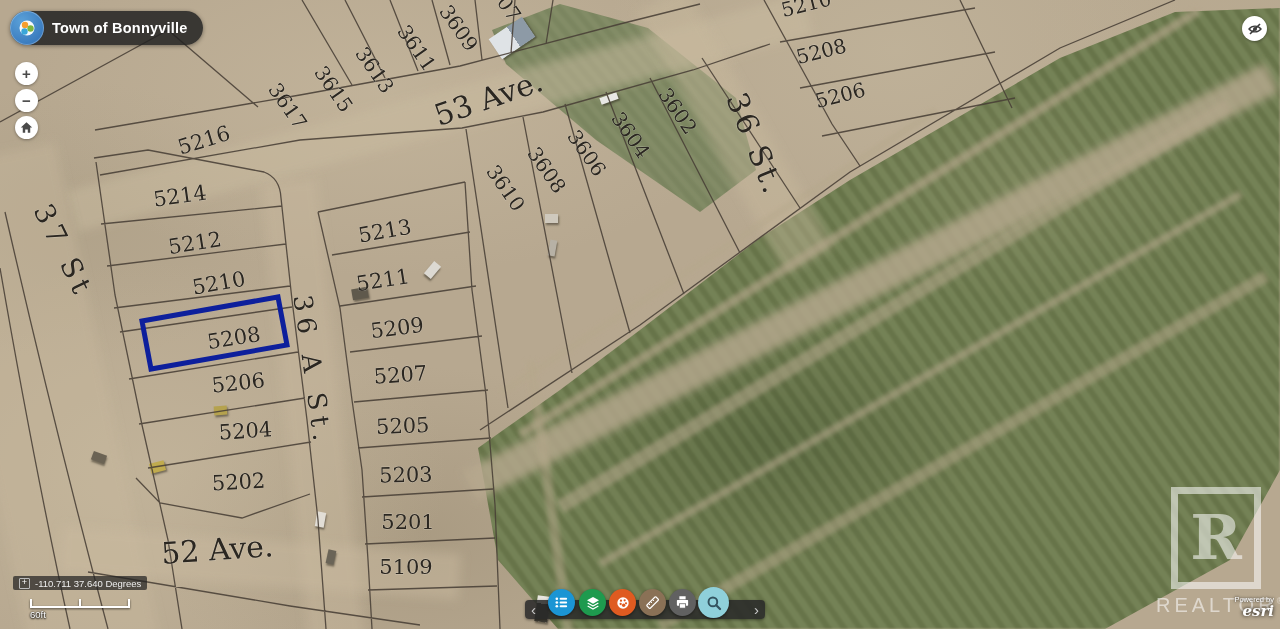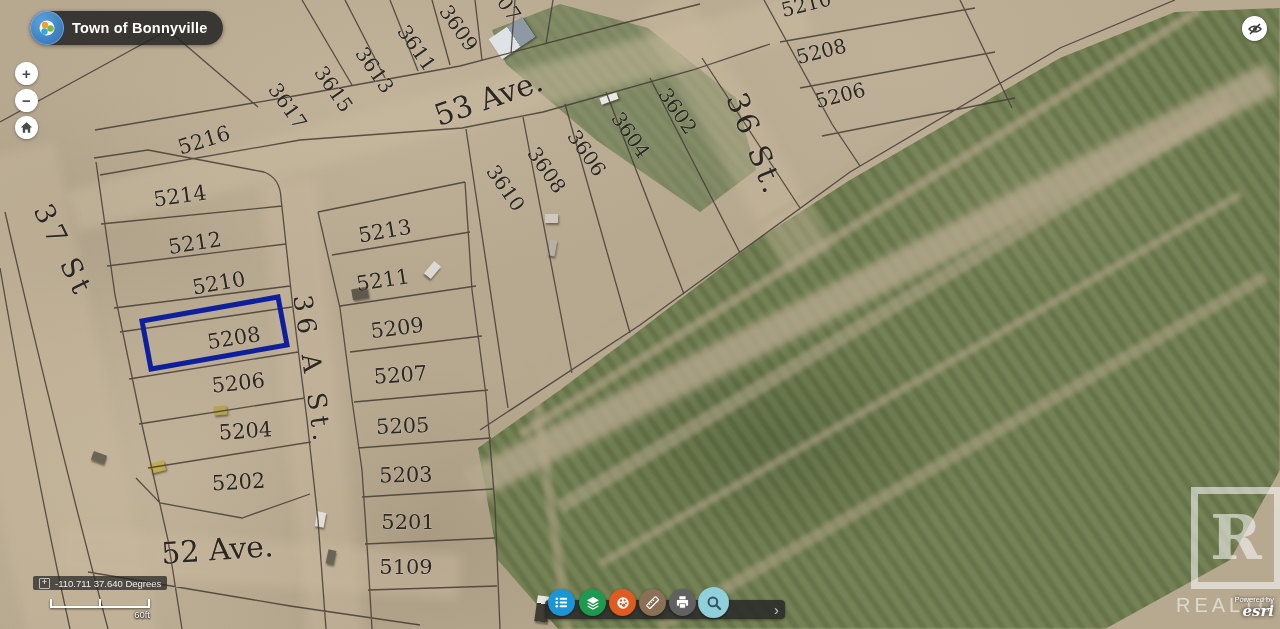--- a/index.html
+++ b/index.html
@@ -6,21 +6,21 @@
   .stage{position:relative;width:1280px;height:629px;overflow:hidden;
     background-color:#b7a890;
     background-image:
       radial-gradient(ellipse 420px 300px at 12% 75%, rgba(201,187,160,.55), rgba(0,0,0,0) 70%),
       radial-gradient(ellipse 520px 260px at 30% 15%, rgba(203,189,163,.5), rgba(0,0,0,0) 70%),
       radial-gradient(ellipse 380px 240px at 33% 85%, rgba(156,142,117,.5), rgba(0,0,0,0) 70%),
       radial-gradient(ellipse 300px 200px at 6% 35%, rgba(170,157,132,.5), rgba(0,0,0,0) 70%),
       radial-gradient(ellipse 420px 300px at 70% 8%, rgba(200,188,162,.45), rgba(0,0,0,0) 70%),
       radial-gradient(ellipse 300px 420px at 96% 15%, rgba(186,172,146,.5), rgba(0,0,0,0) 70%);
   }
-  .abs{position:absolute;margin-left:20px;}
+  .abs{position:absolute;}
   
   .field{position:absolute;inset:0;background:#6f7d4f;
     background-image:repeating-linear-gradient(55deg, rgba(0,0,0,.07) 0 6px, rgba(255,255,255,.04) 6px 13px),
       radial-gradient(ellipse 300px 180px at 60% 70%, rgba(60,75,40,.35), rgba(0,0,0,0) 70%),
       radial-gradient(ellipse 260px 160px at 80% 30%, rgba(141,145,104,.45), rgba(0,0,0,0) 70%);
     clip-path:polygon(478px 448px,560px 390px,640px 330px,760px 238px,850px 180px,1060px 58px,1175px 12px,1280px 8px,1280px 470px,1230px 560px,1105px 629px,558px 629px,498px 560px);
     filter:blur(1px);}
   .field2{position:absolute;inset:0;background:#75845a;
     background-image:repeating-linear-gradient(50deg, rgba(0,0,0,.08) 0 5px, rgba(255,255,255,.05) 5px 11px);
     clip-path:polygon(492px 30px,560px 4px,648px 28px,736px 98px,756px 170px,700px 212px,596px 140px,506px 64px);
@@ -42,21 +42,21 @@
   .badge .ttl{color:#fff;font-weight:bold;font-size:14.5px;letter-spacing:.2px;white-space:nowrap;}
   .rbtn{position:absolute;width:23px;height:23px;border-radius:50%;background:#fff;color:#4a4a4a;
     display:flex;align-items:center;justify-content:center;font-weight:bold;font-size:15px;
     box-shadow:0 1px 3px rgba(0,0,0,.35);cursor:pointer;line-height:1;}
   .coord{left:13px;top:576px;height:14px;display:flex;align-items:center;gap:5px;background:rgba(34,34,34,.72);
     border-radius:2px;padding:0 6px;color:#eee;font-size:9.5px;white-space:nowrap;}
   .coord .cross{font-size:9px;color:#fff;border:1px solid #bbb;width:9px;height:9px;line-height:7px;text-align:center;border-radius:1px;}
   .scalebar{left:30px;top:600px;width:100px;}
   .scalebar .bar{height:6px;border-bottom:2px solid #fff;position:relative;filter:drop-shadow(0 1px 1px rgba(0,0,0,.6));}
   .scalebar .bar i{position:absolute;bottom:0;width:2px;height:7px;background:#fff;}
-  .scalebar .lbl{text-align:right;color:#fff;font-size:9.5px;margin-top:1px;text-shadow:0 1px 2px #000,0 0 2px #000;}
+  .scalebar .lbl{text-align:left;color:#fff;font-size:9.5px;margin-top:1px;text-shadow:0 1px 2px #000,0 0 2px #000;}
   .tbar{left:525px;top:600px;width:240px;height:19px;background:rgba(40,40,40,.85);border-radius:4px;
     box-shadow:0 1px 3px rgba(0,0,0,.4);}
   .tbar .chev{position:absolute;top:0;height:19px;display:flex;align-items:center;color:#ccc;font-size:15px;cursor:pointer;}
   .tool{position:absolute;border-radius:50%;display:flex;align-items:center;justify-content:center;
     box-shadow:0 1px 3px rgba(0,0,0,.45);cursor:pointer;}
   .attr{right:6px;top:596px;text-align:right;color:#fff;line-height:1;padding-left:8px;}
   .attr .pb{font-size:7.5px;text-shadow:0 0 3px #000;}
   .attr .esri{font-size:15px;font-weight:bold;font-style:italic;font-family:"DejaVu Serif",serif;text-shadow:0 0 4px #000;}
   .realtor{left:1156px;top:487px;width:120px;color:#fff;opacity:.55;text-align:center;}
   .realtor .box{width:76px;height:88px;border:7px solid #fff;margin:0 auto;display:flex;align-items:center;justify-content:center;}

